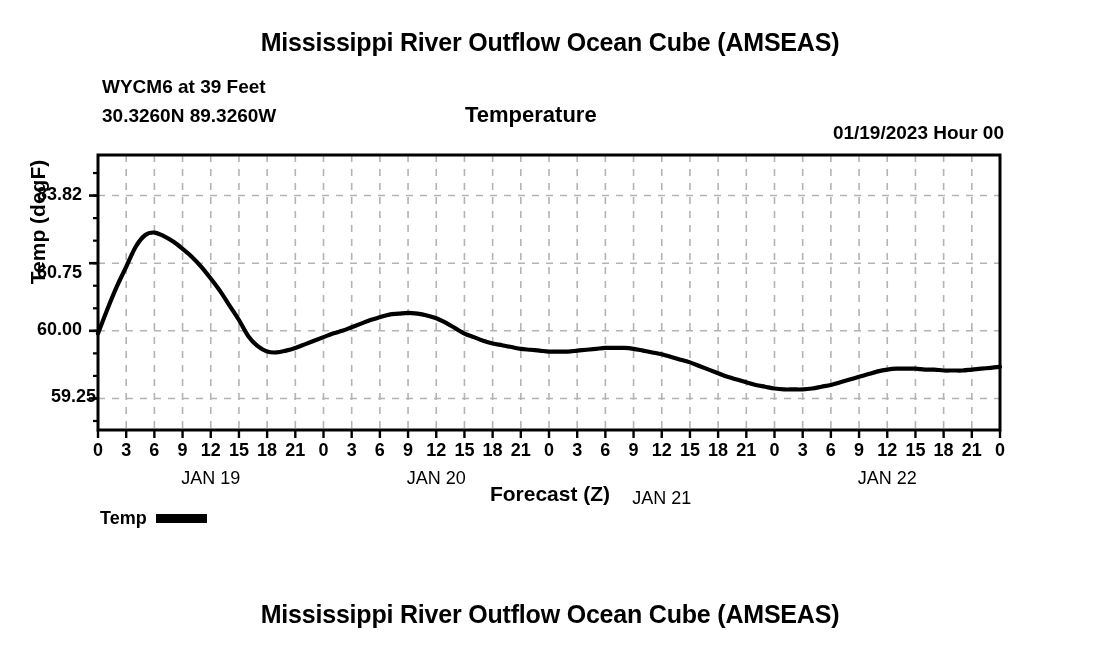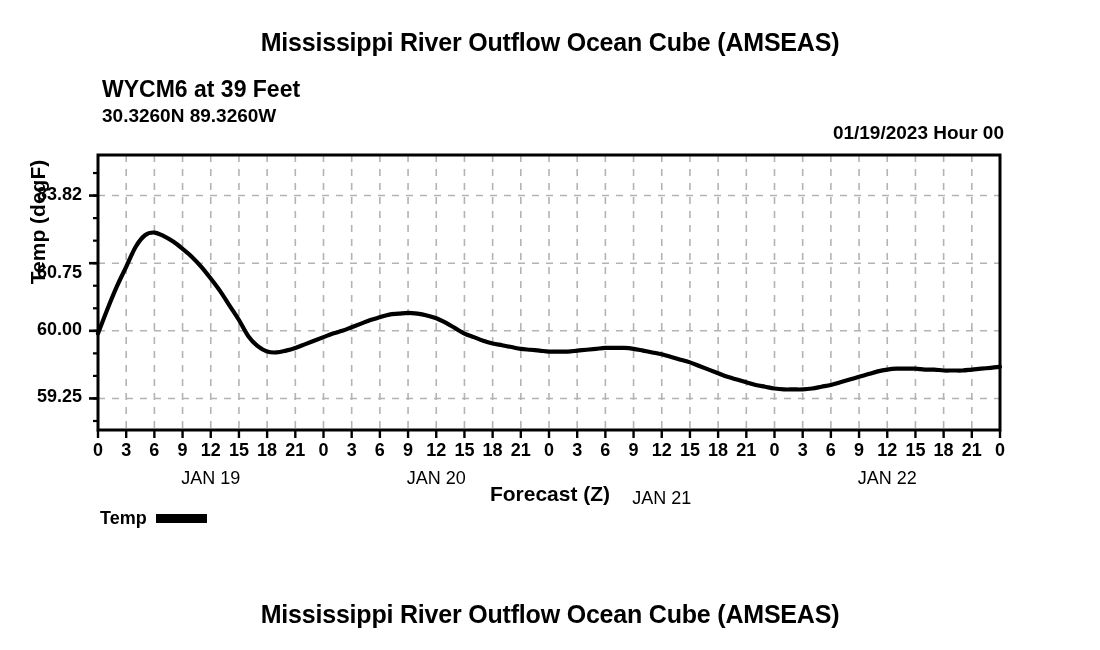--- a/index.html
+++ b/index.html
@@ -36,21 +36,21 @@
     width: 1100px;
     text-align: center;
     font-size: 25px;
     font-weight: bold;
     letter-spacing: -0.2px;
   }
   .station-line1 {
     position: absolute;
     left: 102px;
     top: 76px;
-    font-size: 23px;
+    font-size: 19px;
     font-weight: bold;
   }
   .station-line2 {
     position: absolute;
     left: 102px;
     top: 105px;
     font-size: 19px;
     font-weight: bold;
   }
   .param-title {
@@ -144,20 +144,21 @@
 </style>
 </head>
 <body>
 
 <div class="page">
 
   <div class="title-top">Mississippi River Outflow Ocean Cube (AMSEAS)</div>
 
   <div class="station-line1">WYCM6 at 39 Feet</div>
   <div class="station-line2">30.3260N  89.3260W</div>
+  <div class="param-title">Temperature</div>
   <div class="run-time">01/19/2023 Hour 00</div>
 
   <div class="plot-wrap">
     <svg class="plot" width="1100" height="650">
       <g id="grid-layer">
           <line x1="126.1875" y1="155" x2="126.1875" y2="430" stroke="#b3b3b3" stroke-width="1.6" stroke-dasharray="7,7"></line>
           <line x1="154.375" y1="155" x2="154.375" y2="430" stroke="#b3b3b3" stroke-width="1.6" stroke-dasharray="7,7"></line>
           <line x1="182.5625" y1="155" x2="182.5625" y2="430" stroke="#b3b3b3" stroke-width="1.6" stroke-dasharray="7,7"></line>
           <line x1="210.75" y1="155" x2="210.75" y2="430" stroke="#b3b3b3" stroke-width="1.6" stroke-dasharray="7,7"></line>
           <line x1="238.9375" y1="155" x2="238.9375" y2="430" stroke="#b3b3b3" stroke-width="1.6" stroke-dasharray="7,7"></line>
@@ -278,21 +279,21 @@
         </g>
       <rect id="plot-frame" x="98" y="155" width="902" height="275" fill="none" stroke="#000000" stroke-width="3"></rect>
       <path id="series-path" fill="none" stroke="#000000" stroke-width="4.2" stroke-linecap="round" stroke-linejoin="round" d="M 98.00 333.52 C 99.57 329.47, 104.26 316.99, 107.40 309.18 C 110.53 301.37, 113.66 293.70, 116.79 286.64 C 119.92 279.58, 123.06 273.42, 126.19 266.80 C 129.32 260.19, 132.45 252.23, 135.58 246.97 C 138.72 241.71, 141.85 237.65, 144.98 235.25 C 148.11 232.84, 151.24 232.39, 154.38 232.54 C 157.51 232.69, 160.64 234.64, 163.77 236.15 C 166.90 237.65, 170.03 239.45, 173.17 241.56 C 176.30 243.66, 179.43 246.22, 182.56 248.77 C 185.69 251.33, 188.83 253.88, 191.96 256.89 C 195.09 259.89, 198.22 263.20, 201.35 266.80 C 204.49 270.41, 207.62 274.47, 210.75 278.52 C 213.88 282.58, 217.01 286.64, 220.15 291.15 C 223.28 295.66, 226.41 300.77, 229.54 305.57 C 232.67 310.38, 235.81 314.89, 238.94 320.00 C 242.07 325.11, 245.20 331.87, 248.33 336.23 C 251.47 340.59, 254.60 343.59, 257.73 346.15 C 260.86 348.70, 263.99 350.51, 267.13 351.56 C 270.26 352.61, 273.39 352.61, 276.52 352.46 C 279.65 352.31, 282.78 351.41, 285.92 350.66 C 289.05 349.90, 292.18 349.00, 295.31 347.95 C 298.44 346.90, 301.58 345.55, 304.71 344.34 C 307.84 343.14, 310.97 341.94, 314.10 340.74 C 317.24 339.54, 320.37 338.33, 323.50 337.13 C 326.63 335.93, 329.76 334.58, 332.90 333.52 C 336.03 332.47, 339.16 331.87, 342.29 330.82 C 345.42 329.77, 348.56 328.42, 351.69 327.21 C 354.82 326.01, 357.95 324.81, 361.08 323.61 C 364.22 322.40, 367.35 321.05, 370.48 320.00 C 373.61 318.95, 376.74 318.20, 379.88 317.30 C 383.01 316.39, 386.14 315.19, 389.27 314.59 C 392.40 313.99, 395.53 313.99, 398.67 313.69 C 401.80 313.39, 404.93 312.79, 408.06 312.79 C 411.19 312.79, 414.33 313.24, 417.46 313.69 C 420.59 314.14, 423.72 314.74, 426.85 315.49 C 429.99 316.24, 433.12 316.99, 436.25 318.20 C 439.38 319.40, 442.51 321.05, 445.65 322.70 C 448.78 324.36, 451.91 326.31, 455.04 328.11 C 458.17 329.92, 461.31 332.02, 464.44 333.52 C 467.57 335.03, 470.70 335.93, 473.83 337.13 C 476.97 338.33, 480.10 339.69, 483.23 340.74 C 486.36 341.79, 489.49 342.69, 492.63 343.44 C 495.76 344.19, 498.89 344.64, 502.02 345.25 C 505.15 345.85, 508.28 346.45, 511.42 347.05 C 514.55 347.65, 517.68 348.40, 520.81 348.85 C 523.94 349.30, 527.08 349.45, 530.21 349.75 C 533.34 350.05, 536.47 350.36, 539.60 350.66 C 542.74 350.96, 545.87 351.41, 549.00 351.56 C 552.13 351.71, 555.26 351.56, 558.40 351.56 C 561.53 351.56, 564.66 351.71, 567.79 351.56 C 570.92 351.41, 574.06 350.96, 577.19 350.66 C 580.32 350.36, 583.45 350.05, 586.58 349.75 C 589.72 349.45, 592.85 349.15, 595.98 348.85 C 599.11 348.55, 602.24 348.10, 605.38 347.95 C 608.51 347.80, 611.64 347.95, 614.77 347.95 C 617.90 347.95, 621.03 347.80, 624.17 347.95 C 627.30 348.10, 630.43 348.40, 633.56 348.85 C 636.69 349.30, 639.83 350.05, 642.96 350.66 C 646.09 351.26, 649.22 351.86, 652.35 352.46 C 655.49 353.06, 658.62 353.51, 661.75 354.26 C 664.88 355.01, 668.01 356.07, 671.15 356.97 C 674.28 357.87, 677.41 358.77, 680.54 359.67 C 683.67 360.57, 686.81 361.33, 689.94 362.38 C 693.07 363.43, 696.20 364.78, 699.33 365.98 C 702.47 367.19, 705.60 368.39, 708.73 369.59 C 711.86 370.79, 714.99 371.99, 718.13 373.20 C 721.26 374.40, 724.39 375.75, 727.52 376.80 C 730.65 377.86, 733.78 378.61, 736.92 379.51 C 740.05 380.41, 743.18 381.31, 746.31 382.21 C 749.44 383.11, 752.58 384.17, 755.71 384.92 C 758.84 385.67, 761.97 386.12, 765.10 386.72 C 768.24 387.32, 771.37 388.07, 774.50 388.52 C 777.63 388.98, 780.76 389.28, 783.90 389.43 C 787.03 389.58, 790.16 389.43, 793.29 389.43 C 796.42 389.43, 799.56 389.58, 802.69 389.43 C 805.82 389.28, 808.95 388.98, 812.08 388.52 C 815.22 388.07, 818.35 387.32, 821.48 386.72 C 824.61 386.12, 827.74 385.67, 830.88 384.92 C 834.01 384.17, 837.14 383.11, 840.27 382.21 C 843.40 381.31, 846.53 380.41, 849.67 379.51 C 852.80 378.61, 855.93 377.70, 859.06 376.80 C 862.19 375.90, 865.33 375.00, 868.46 374.10 C 871.59 373.20, 874.72 372.14, 877.85 371.39 C 880.99 370.64, 884.12 370.04, 887.25 369.59 C 890.38 369.14, 893.51 368.84, 896.65 368.69 C 899.78 368.54, 902.91 368.69, 906.04 368.69 C 909.17 368.69, 912.31 368.54, 915.44 368.69 C 918.57 368.84, 921.70 369.44, 924.83 369.59 C 927.97 369.74, 931.10 369.44, 934.23 369.59 C 937.36 369.74, 940.49 370.34, 943.63 370.49 C 946.76 370.64, 949.89 370.49, 953.02 370.49 C 956.15 370.49, 959.28 370.64, 962.42 370.49 C 965.55 370.34, 968.68 369.89, 971.81 369.59 C 974.94 369.29, 978.08 368.99, 981.21 368.69 C 984.34 368.39, 987.47 368.09, 990.60 367.79 C 993.74 367.49, 998.43 367.04, 1000.00 366.89"></path>
     </svg>
 
     <div class="ylabel">Temp (degF)</div>
     <div id="ytick-labels">
         <div class="ytick" style="left: 2px; top: 183.574px;">83.82</div>
         <div class="ytick" style="left: 2px; top: 262px;">60.75</div>
         <div class="ytick" style="left: 2px; top: 318.82px;">60.00</div>
-        <div class="ytick" style="left: 2px; top: 386.443px;">59.25</div>
+        <div class="ytick" style="left: 16px; top: 386.443px;">59.25</div>
       </div>
     <div id="xtick-labels">
         <div class="xtick" style="left: 98px; top: 440px;">0</div>
         <div class="xtick" style="left: 126.188px; top: 440px;">3</div>
         <div class="xtick" style="left: 154.375px; top: 440px;">6</div>
         <div class="xtick" style="left: 182.562px; top: 440px;">9</div>
         <div class="xtick" style="left: 210.75px; top: 440px;">12</div>
         <div class="xtick" style="left: 238.938px; top: 440px;">15</div>
         <div class="xtick" style="left: 267.125px; top: 440px;">18</div>
         <div class="xtick" style="left: 295.312px; top: 440px;">21</div>

